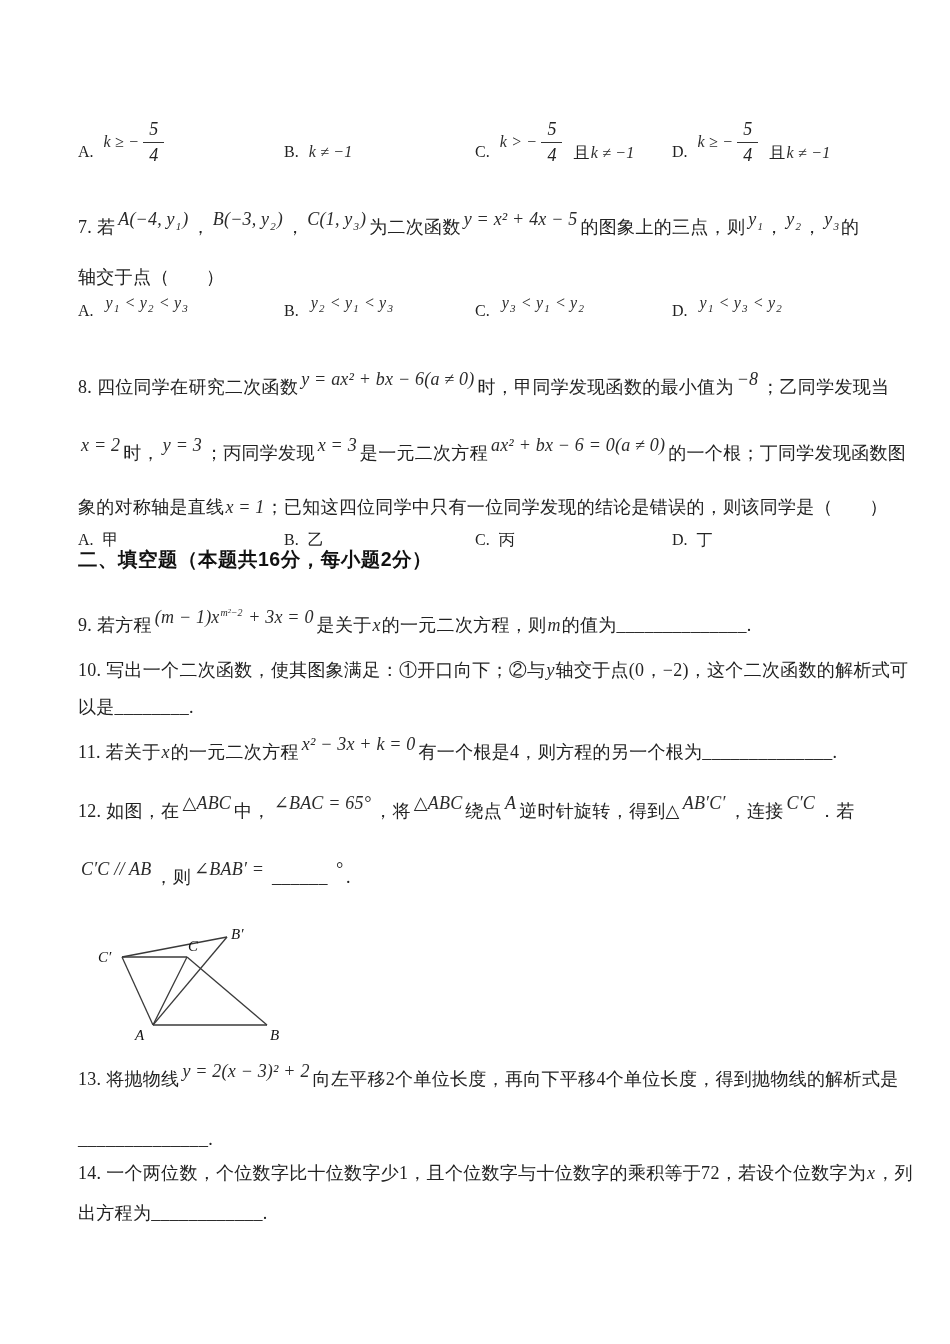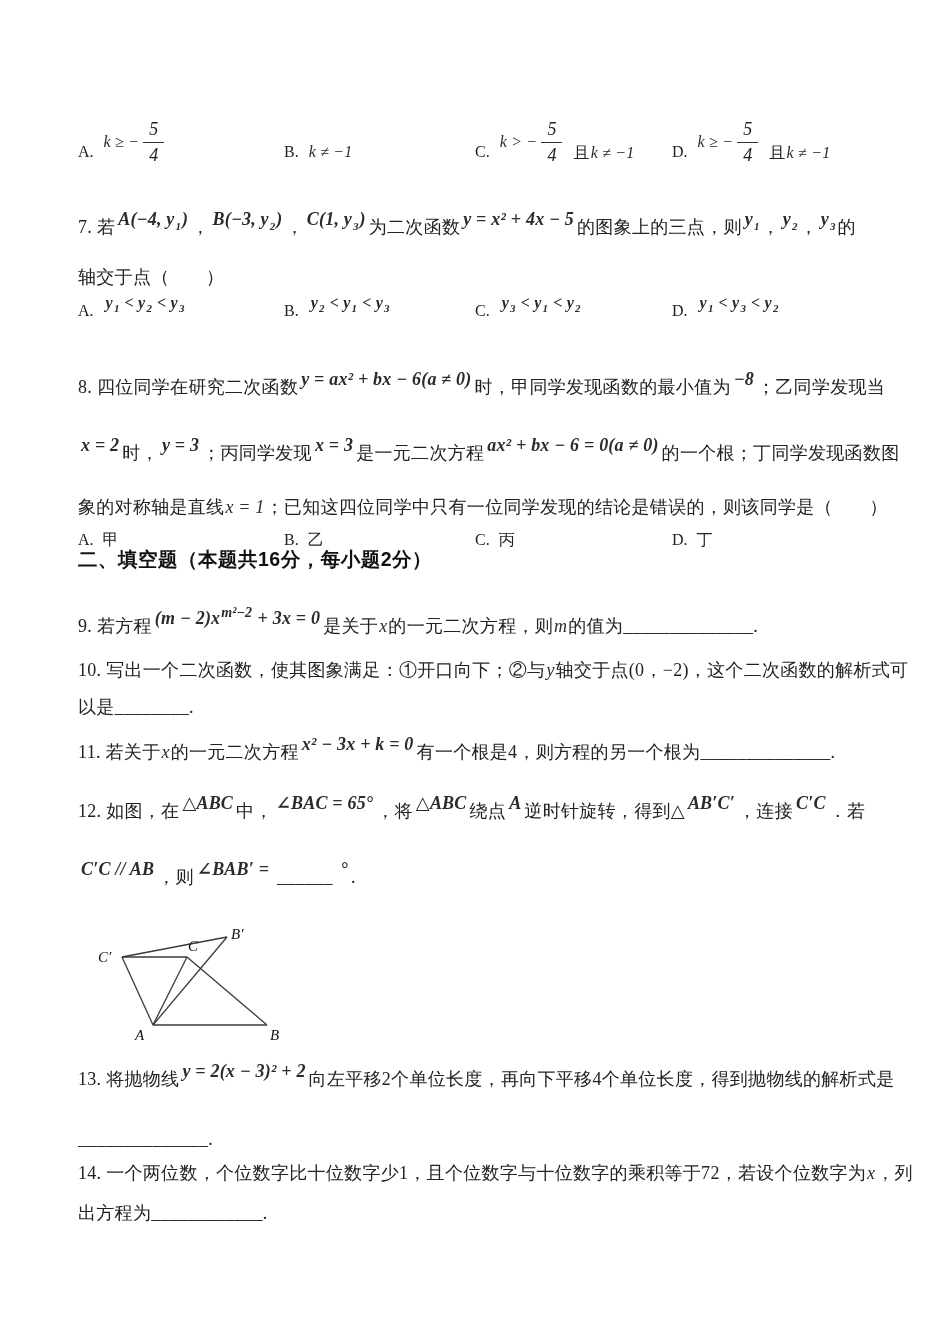--- a/index.html
+++ b/index.html
@@ -9,22 +9,22 @@
     font-family:"Liberation Serif","DejaVu Serif",serif;
     color:#222222;
   }
   .line {
     position:absolute; left:78px; width:840px;
     font-size:18px; line-height:30px; white-space:nowrap;
   }
   .t { font-style:normal; letter-spacing:0.3px; }
   .m { font-style:italic; letter-spacing:0.2px; padding:0 1px; color:#2b2b2b; }
   sub.sb { font-size:11px; font-style:italic; color:#2b2b2b; }
-  sup.sp { font-size:14px; font-style:italic; color:#2b2b2b; }
-  .up { position:relative; top:-8px; display:inline-block; padding:0 2px;font-weight:bold; }
+  sup.sp { font-size:10px; font-style:italic; color:#2b2b2b; }
+  .up { position:relative; top:-8px; display:inline-block; padding:0 2px; }
   .frac { display:inline-block; vertical-align:middle; text-align:center; font-style:italic; margin:0 3px; }
   .frac .num { display:block; padding:0 6px 1px; border-bottom:1.4px solid #333; font-size:18px; line-height:23px; }
   .frac .den { display:block; padding:1px 6px 0; font-size:18px; line-height:23px; }
   .row { position:absolute; left:0; width:950px; height:34px; }
   .opt { position:absolute; white-space:nowrap; }
   .opt .label { font-style:normal; margin-right:9px; }
   .opt-a { left:78px; } .opt-b { left:284px; } .opt-c { left:475px; } .opt-d { left:672px; }
   .fr-row { height:64px; }
   .fr-row .opt { display:inline-flex; align-items:center; height:64px; }
   .fr-row .opt .label { align-self:flex-end; padding-bottom:13px; }
@@ -101,21 +101,21 @@
 <div class="line" style="top:492px"><span class="t">象的对称轴是直线</span><span class="m">x = 1</span><span class="t">；已知这四位同学中只有一位同学发现的结论是错误的，则该同学是（　　）</span></div>
 <div class="row" style="top:530px">
   <span class="opt opt-a"><span class="label">A.</span><span class="segs"><span class="t">甲</span></span></span>
   <span class="opt opt-b"><span class="label">B.</span><span class="segs"><span class="t">乙</span></span></span>
   <span class="opt opt-c"><span class="label">C.</span><span class="segs"><span class="t">丙</span></span></span>
   <span class="opt opt-d"><span class="label">D.</span><span class="segs"><span class="t">丁</span></span></span>
 </div>
 
 <div class="sec-header" style="top:546px">二、填空题（本题共16分，每小题2分）</div>
 
-<div class="line" style="top:606px"><span class="t">9. 若方程</span><span class="up"><span class="m">(m − 2)x</span><sup class="sp">m²−2</sup><span class="m"> + 3x = 0</span></span><span class="t">是关于</span><span class="m">x</span><span class="t">的一元二次方程，则</span><span class="m">m</span><span class="t">的值为______________.</span></div>
+<div class="line" style="top:606px"><span class="t">9. 若方程</span><span class="up"><span class="m">(m − 1)x</span><sup class="sp">m²−2</sup><span class="m"> + 3x = 0</span></span><span class="t">是关于</span><span class="m">x</span><span class="t">的一元二次方程，则</span><span class="m">m</span><span class="t">的值为______________.</span></div>
 <div class="line" style="top:655px"><span class="t">10. 写出一个二次函数，使其图象满足：①开口向下；②与</span><span class="m">y</span><span class="t">轴交于点(0，−2)，这个二次函数的解析式可</span></div>
 <div class="line" style="top:692px"><span class="t">以是________.</span></div>
 <div class="line" style="top:737px"><span class="t">11. 若关于</span><span class="m">x</span><span class="t">的一元二次方程</span><span class="up"><span class="m">x² − 3x + k = 0</span></span><span class="t">有一个根是4，则方程的另一个根为______________.</span></div>
 
 <div class="line" style="top:796px"><span class="t">12. 如图，在</span><span class="up"><span class="m">△ABC</span></span><span class="t">中，</span><span class="up"><span class="m">∠BAC = 65°</span></span><span class="t">，将</span><span class="up"><span class="m">△ABC</span></span><span class="t">绕点</span><span class="up"><span class="m">A</span></span><span class="t">逆时针旋转，得到△</span><span class="up"><span class="m">AB′C′</span></span><span class="t">，连接</span><span class="up"><span class="m">C′C</span></span><span class="t">．若</span></div>
 <div class="line" style="top:862px"><span class="up"><span class="m">C′C // AB</span></span><span class="t">，则</span><span class="up"><span class="m">∠BAB′ =</span></span><span class="t"> ______ </span><span class="up"><span class="m">°</span></span><span class="t">.</span></div>
 
 <svg class="figure" width="225" height="140" viewBox="0 0 225 140">
   <g stroke="#3a3a3a" stroke-width="1.3" fill="none" stroke-linejoin="round">
     <path d="M37,45 L142,25"></path>

